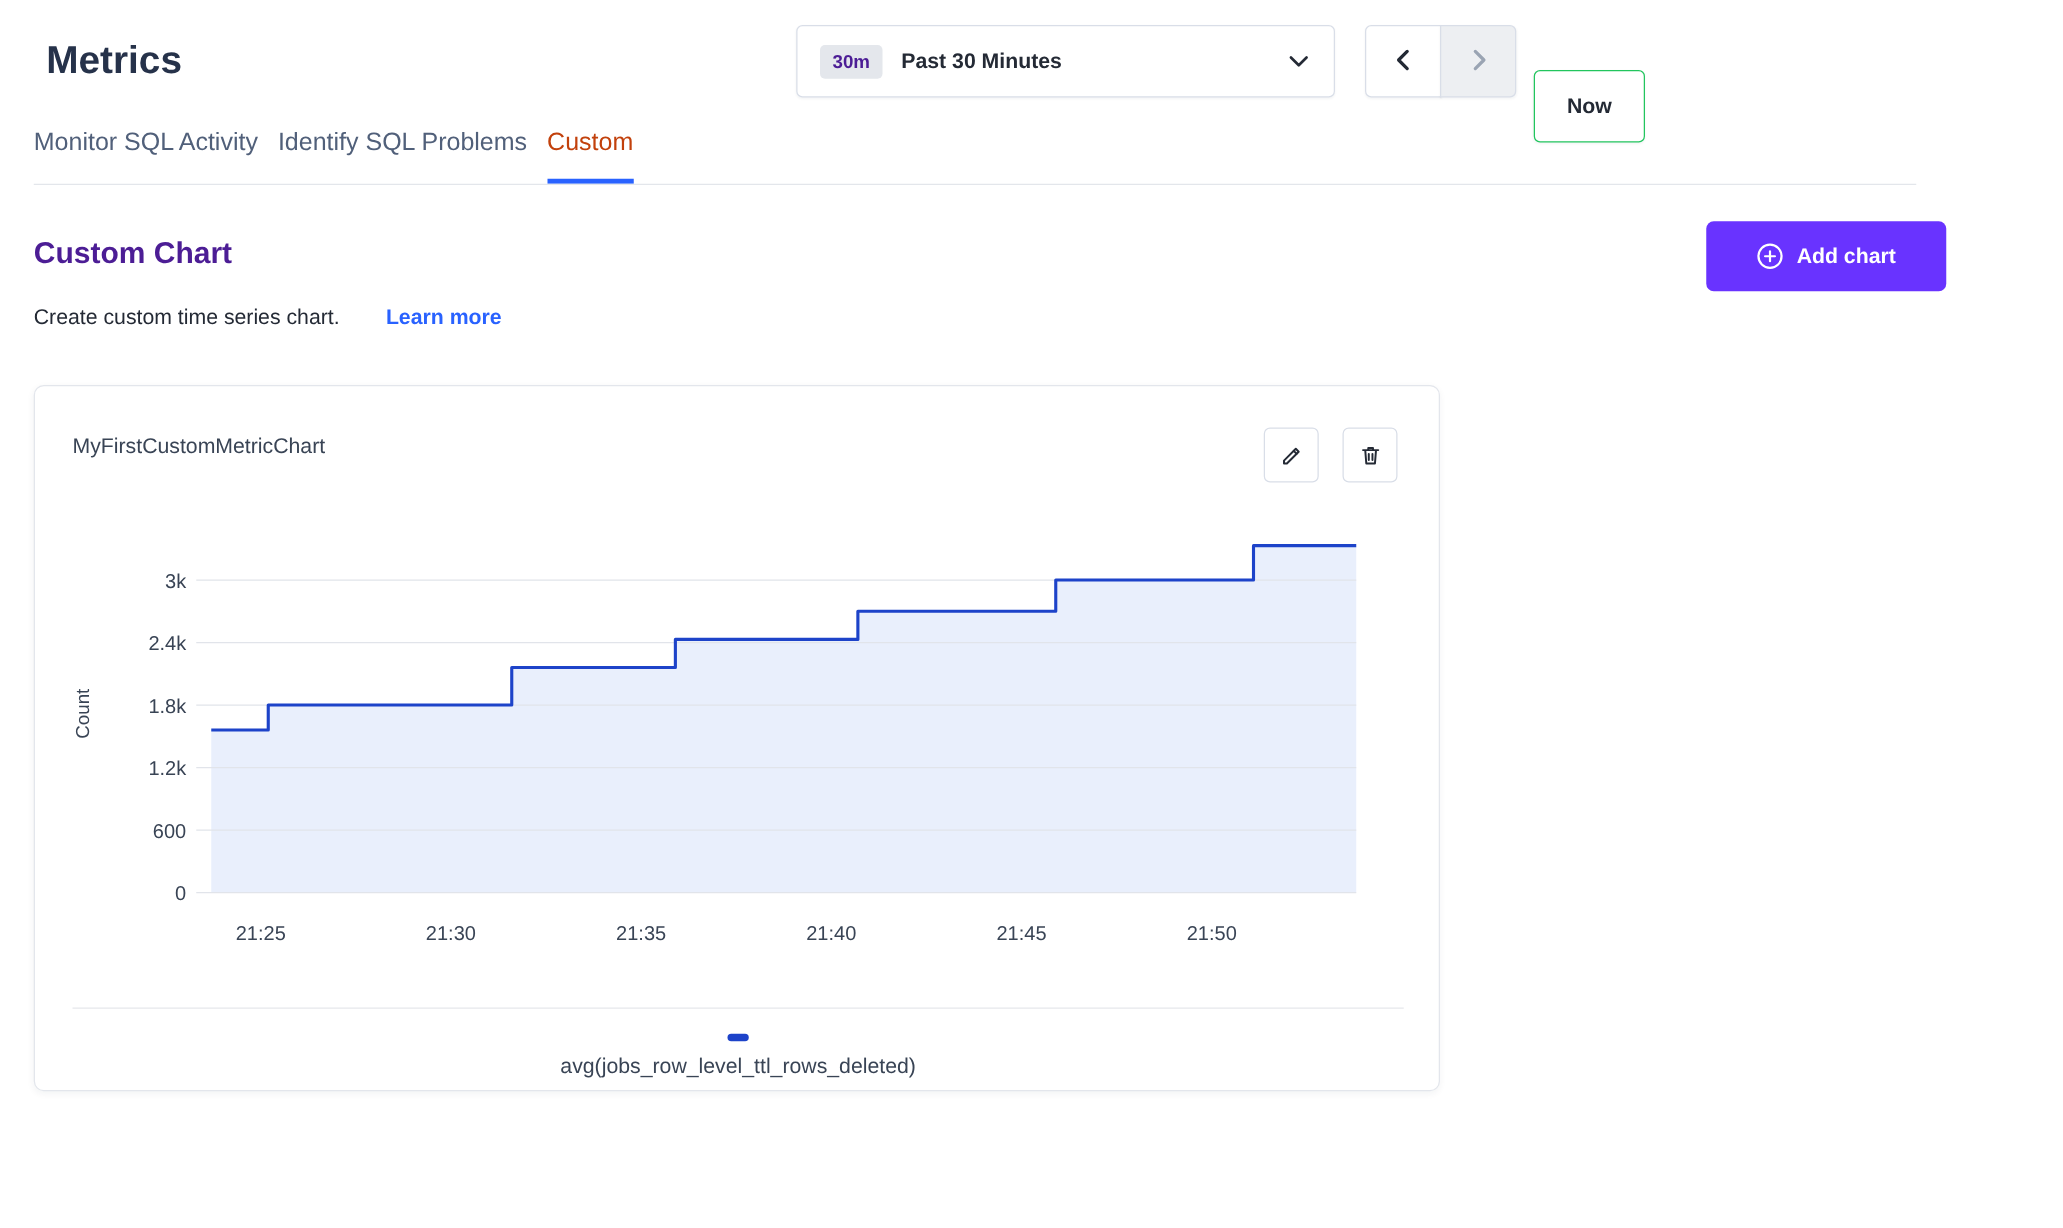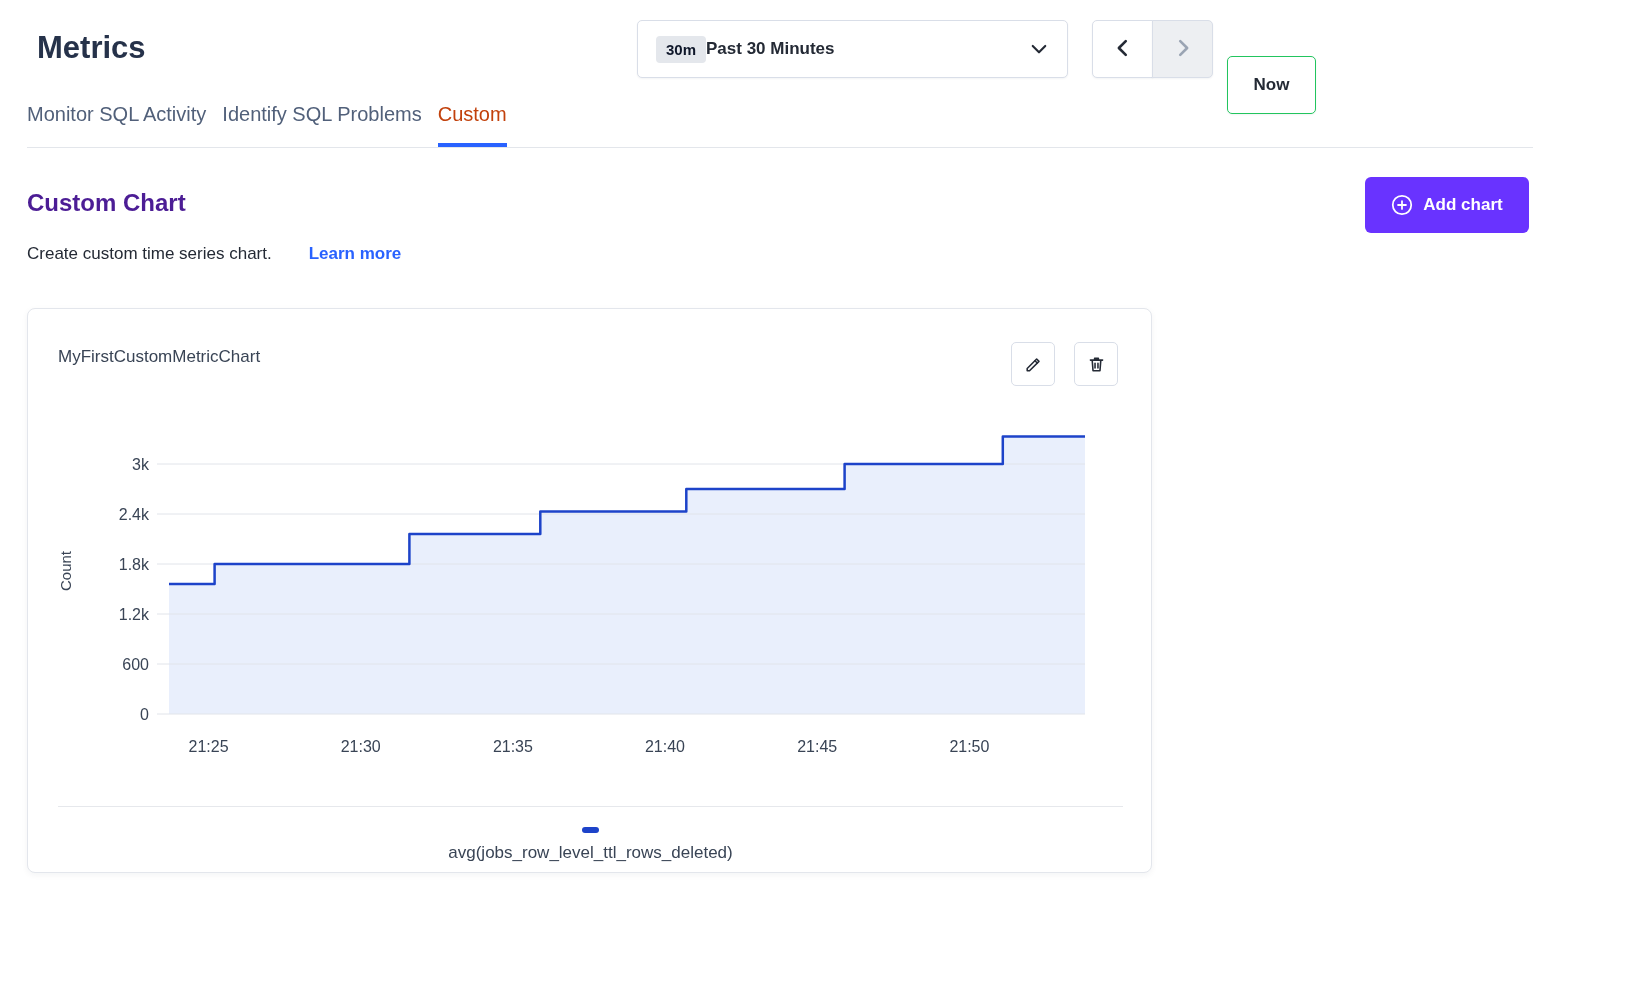--- a/index.html
+++ b/index.html
@@ -18,23 +18,23 @@
 
   
   .time-dropdown {
     left: 637px; top: 20px; width: 431px; height: 58px;
     background: #fff; border: 1px solid #d9dee8; border-radius: 5px;
     display: flex; align-items: center; padding: 0 18px;
     box-shadow: 0 1px 2px rgba(20,30,50,.05); cursor: pointer;
   }
   .time-badge {
     background: #e4e7ec; border-radius: 4px; padding: 5px 10px;
-    font-size: 15px; font-weight: 700; color: #0f172a;
-  }
-  .time-label { font-size: 17px; font-weight: 600; color: #242a35; }
+    font-size: 15px; font-weight: 700; color: #4c1d95;
+  }
+  .time-label { margin-left: 15px; font-size: 17px; font-weight: 600; color: #242a35; }
   .time-caret { margin-left: auto; display: flex; }
 
   
   .pager { left: 1092px; top: 20px; display: flex; }
   .pager button {
     width: 61px; height: 58px; background: #fff; border: 1px solid #d9dee8;
     display: flex; align-items: center; justify-content: center; cursor: pointer;
     box-shadow: 0 1px 2px rgba(20,30,50,.05);
   }
   .pager button:first-child { border-radius: 5px 0 0 5px; }
@@ -57,21 +57,21 @@
   }
   .tab.active { color: #c2410c; font-weight: 400; border-bottom-color: #2962ff; }
   .tabs-divider { left: 27px; top: 147px; width: 1506px; height: 1px; background: #e3e6eb; }
 
   
   .section-title { left: 27px; top: 189px; font-size: 24px; font-weight: 700; color: #4c1d95; }
   .section-desc { left: 27px; top: 244px; font-size: 17px; color: #242a35; }
   .learn-more { color: #2962ff; font-weight: 600; text-decoration: none; cursor: pointer; margin-left: 5px; padding-left: 32px; }
 
   .add-chart-button {
-    left: 1365px; top: 177px; width: 164px; height: 56px;
+    left: 1365px; top: 177px; width: 192px; height: 56px;
     background: #6933ff; border: none; border-radius: 6px; cursor: pointer;
     color: #fff; font-size: 17px; font-weight: 600; font-family: "Liberation Sans", sans-serif;
     display: flex; align-items: center; justify-content: center; gap: 10px;
   }
 
   
   .chart-card {
     left: 27px; top: 308px; width: 1125px; height: 565px;
     background: #fff; border: 1px solid #e3e6ec; border-radius: 8px;
     box-shadow: 0 2px 6px rgba(20,30,50,.05);

